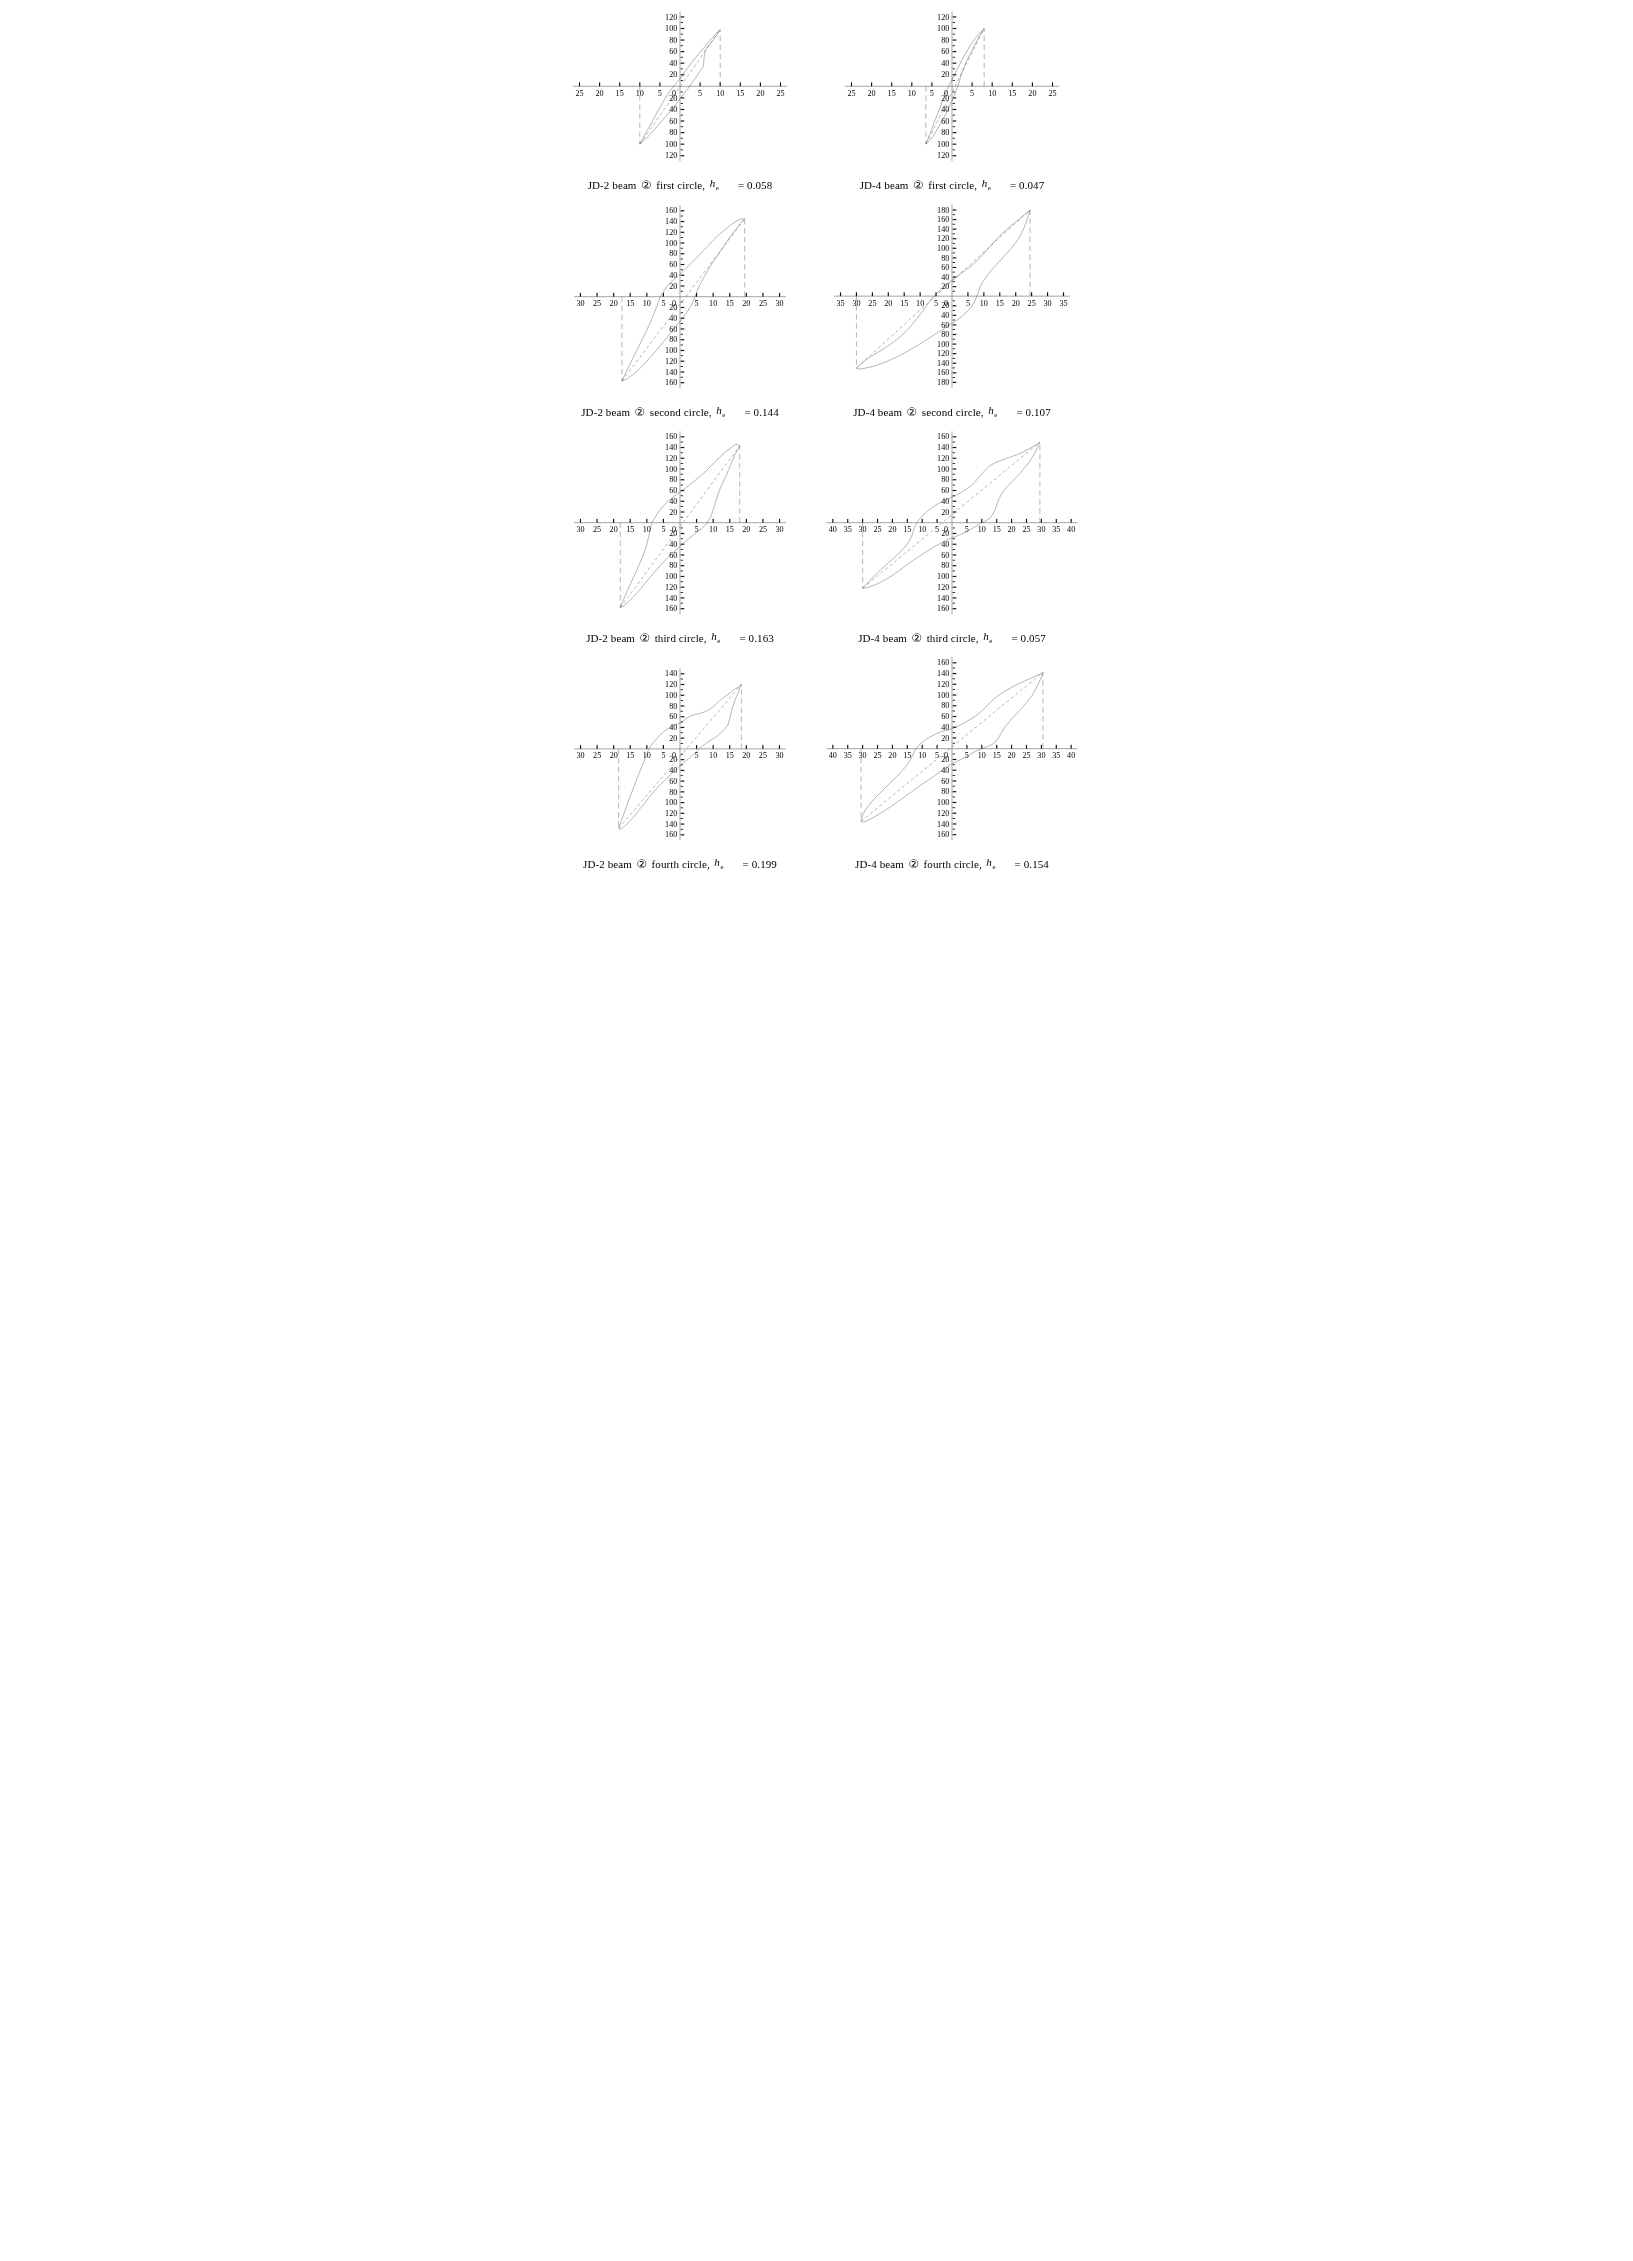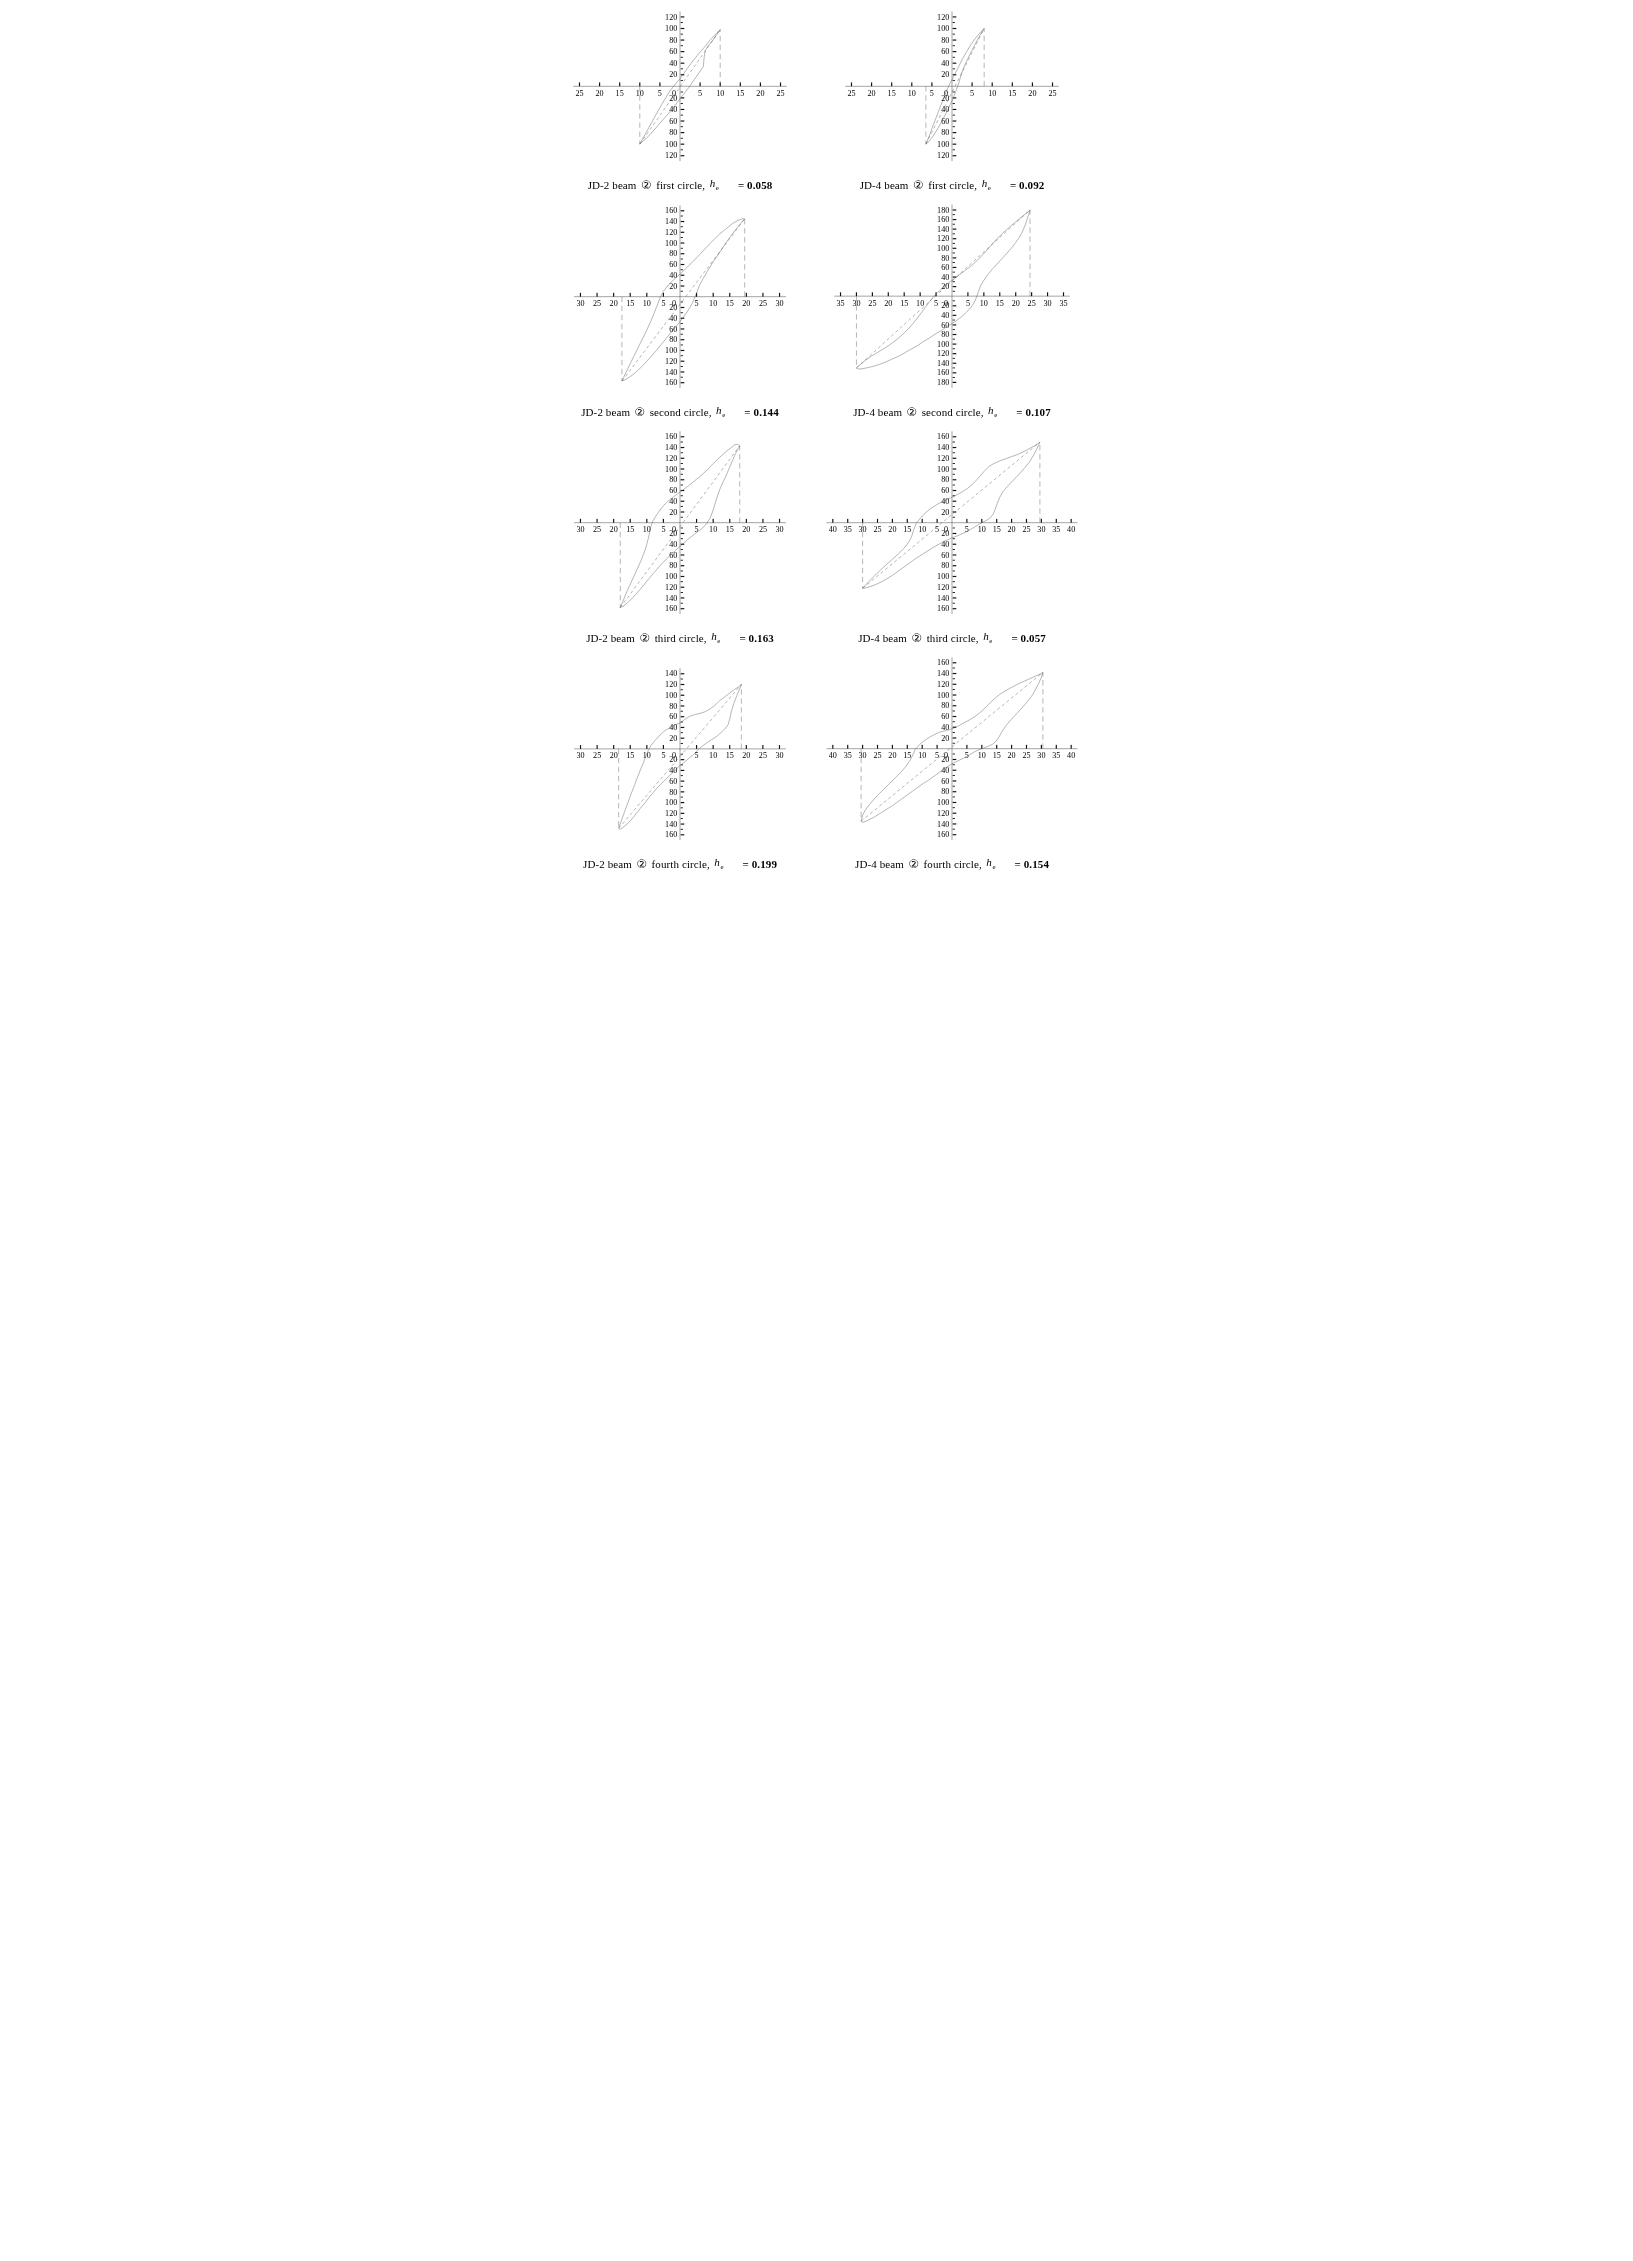--- a/index.html
+++ b/index.html
@@ -9,21 +9,21 @@
   .cell { width:272px; display:flex; flex-direction:column;
           justify-content:flex-end; align-items:center; }
   .plot { width:272px; }
   .plot svg { display:block; }
   .caption { height:26px; display:flex; align-items:center; justify-content:flex-end;
              font-size:11px; white-space:nowrap; letter-spacing:0.1px; }
   .caption .seg { margin-right:4.5px; }
   .caption .marker { font-size:11.8px; margin-right:4.5px; position:relative; top:0.5px; }
   .caption .hsym { font-style:italic; margin-right:0.5px; }
   .caption sub { font-size:0.62em; }
-  .caption .val { margin-left:19px;font-weight:bold; }
+  .caption .val { margin-left:19px; }
   
   .axis   { stroke:#333; stroke-width:1; }
   .tick   { fill:#111; }
   .lbl    { font-size:18px; fill:#000; font-family:"Liberation Serif", serif; }
   .curve  { fill:none; stroke:#4a4a4a; stroke-width:0.9; stroke-linejoin:round; }
   .diag   { stroke:#4a4a4a; stroke-width:0.9; stroke-dasharray:7 6; }
   .drop   { stroke:#4a4a4a; stroke-width:0.9; stroke-dasharray:12 8; }
 </style>
 </head>
 <body>
@@ -173,21 +173,21 @@
             <line class="drop" x1="372.2" y1="179.6" x2="372.2" y2="51.6"></line>
             <line class="drop" x1="243.2" y1="179.6" x2="243.2" y2="307.6"></line>
             <path class="curve" d="M243.2 307.6 L252.1 285.8 L260.9 261.5 L269.9 238.5 L278.8 215.4 L287.6 192.4 L296.6 173.2 L305.4 156.6 L314.4 138.6 L323.3 120.7 L332.1 105.4 L341.1 90.0 L349.9 77.2 L358.9 65.7 L366.0 58.0 L372.2 51.6 L372.2 51.6 L365.1 63.1 L357.1 77.2 L349.1 92.6 L341.1 107.9 L333.0 124.6 L325.9 141.2 L320.6 156.6 L316.1 171.9 L309.9 189.8 L302.8 207.8 L293.9 227.0 L285.0 244.9 L276.1 261.5 L267.2 276.9 L258.3 291.0 L250.3 301.2 L243.2 307.6"></path>
           </svg>
         </div>
       <div class="caption">
         <span class="seg">JD-4 beam</span>
         <span class="marker">②</span>
         <span class="seg">first circle,</span>
         <span class="he"><i class="hsym">h</i><sub>e</sub></span>
-        <span class="val">= 0.092</span>
+        <span class="val">= 0.047</span>
       </div>
     </div>
   </div>
 
   <div class="row">
     <div class="cell">
       <div class="plot">
           <svg width="272" height="200" viewBox="0 0 602 443" xmlns="http://www.w3.org/2000/svg">
             <line class="axis" x1="66.5" y1="216.39999999999998" x2="535.5" y2="216.39999999999998"></line>
             <line class="axis" x1="301" y1="14" x2="301" y2="418.8"></line>

